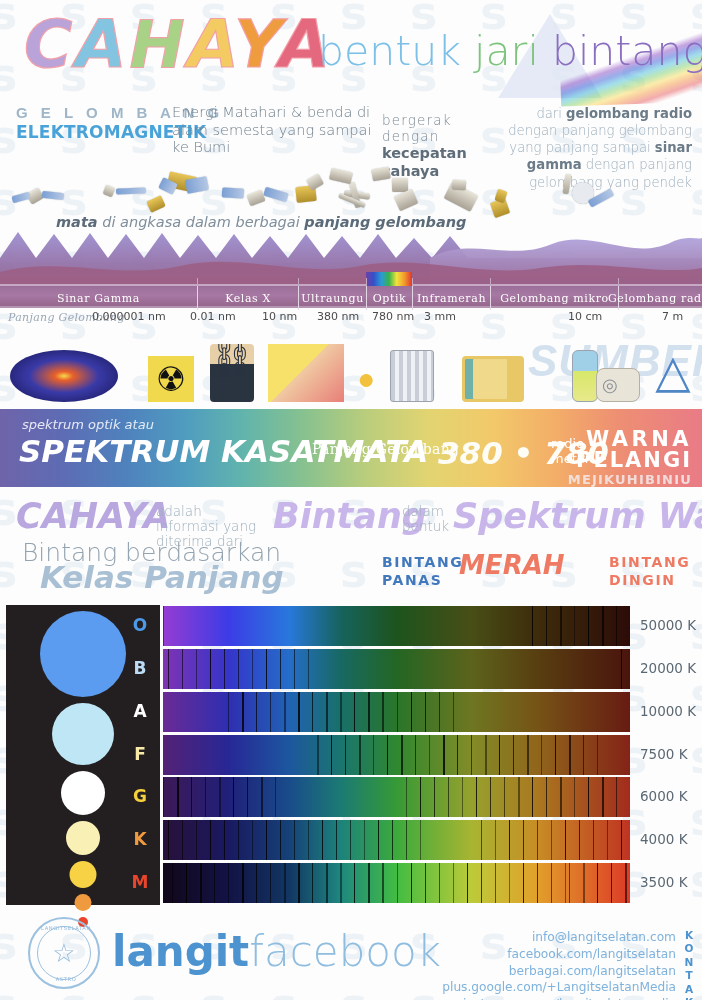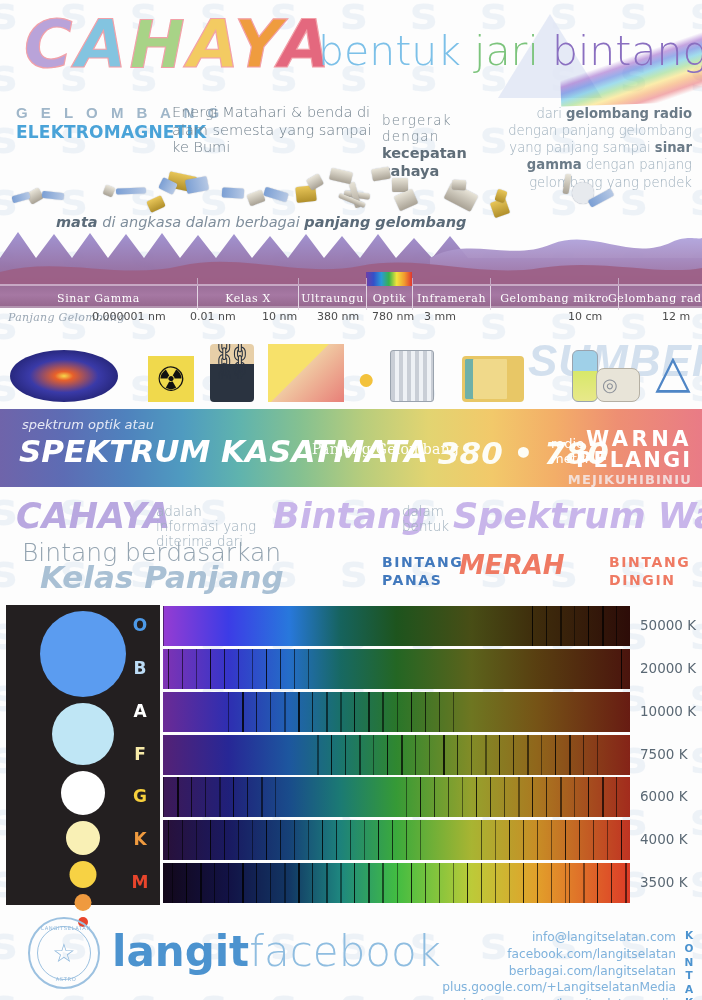--- a/index.html
+++ b/index.html
@@ -529,21 +529,21 @@
     </div>
   <div class="wl-row" id="wl-row">
     <div class="wl-lab">Panjang Gelombang</div>
   <div class="wl" style="left: 92px;">0.000001 nm</div>
       <div class="wl" style="left: 190px;">0.01 nm</div>
       <div class="wl" style="left: 262px;">10 nm</div>
       <div class="wl" style="left: 317px;">380 nm</div>
       <div class="wl" style="left: 372px;">780 nm</div>
       <div class="wl" style="left: 424px;">3 mm</div>
       <div class="wl" style="left: 568px;">10 cm</div>
-      <div class="wl" style="left: 662px;">12 m</div>
+      <div class="wl" style="left: 662px;">7 m</div>
     </div>
 
   <div class="sumber-wm">SUMBER</div>
   <div class="icons" id="icon-strip">
       <div style="position: absolute; left: 10px; width: 108px; height: 52px; top: 22px;;background:radial-gradient(ellipse at 50% 50%, #f7d84a 0%, #e8602a 12%, #3a3aa8 45%, #141450 100%); border-radius:50%;"></div>
       <div style="position: absolute; left: 148px; width: 46px; height: 46px; top: 28px;;background:#f0d94c; display:flex; align-items:center; justify-content:center;">
         <span style="font-size:34px;line-height:1;color:#111">☢</span>
       </div>
       <div style="position: absolute; left: 210px; width: 44px; height: 58px; top: 16px;;background:linear-gradient(180deg,#e7cfa8 0%,#e7cfa8 34%,#2a3340 34%,#2a3340 100%); border-radius:4px; display:flex;align-items:flex-start;justify-content:center;">
         <span style="font-size:34px;line-height:1;color:#2a3340">⛓</span>

